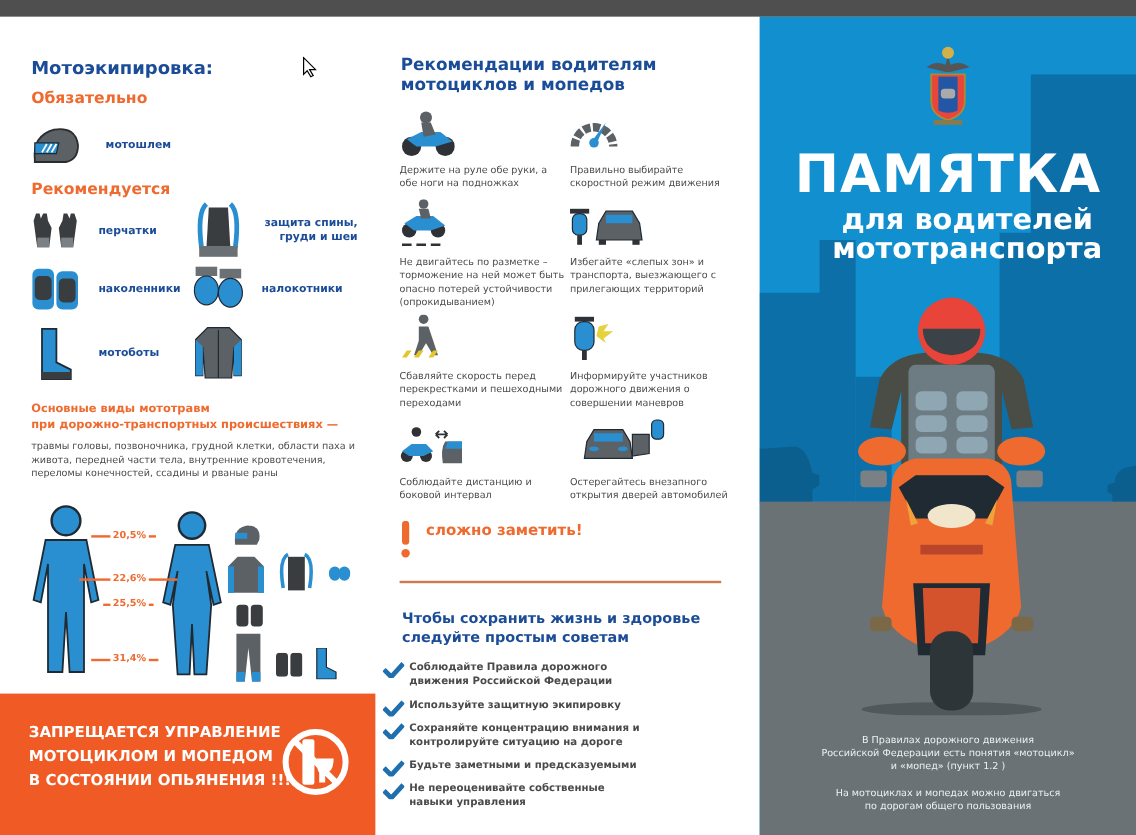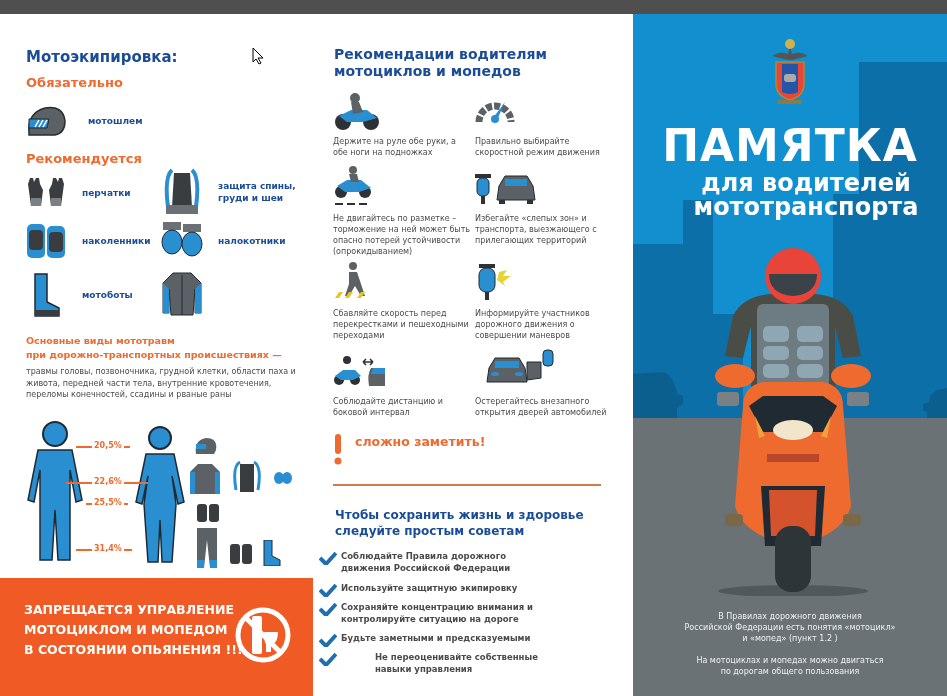--- a/index.html
+++ b/index.html
@@ -5,21 +5,21 @@
   * { box-sizing: border-box; margin: 0; padding: 0; }
   html, body { width: 947px; height: 696px; overflow: hidden; background: #ffffff; font-family: "DejaVu Sans", sans-serif; }
   .topbar { position: absolute; left: 0; top: 0; width: 947px; height: 14px; background: #4f4f4f; }
   .col { position: absolute; top: 14px; height: 682px; }
   .col-left { left: 0; width: 313px; background: #ffffff; }
   .col-mid { left: 313px; width: 320px; background: #ffffff; }
   .col-right { left: 633px; width: 314px; background: #118fce; overflow: hidden; }
 
   .h-blue { color: #1b4c97; font-weight: bold; }
   .h-orange { color: #ee6a2f; font-weight: bold; }
-  .t-blue { color: #1b4c97; font-weight: bold; font-size: 9px; line-height: 12px; }
+  .t-blue { color: #1b4c97; font-weight: bold; font-size: 9px; line-height: 12px; text-align: right; }
 
   .abs { position: absolute; }
 
   
   .eq-title { left: 26px; top: 34px; font-size: 15px; }
   .mand-title { left: 26px; top: 61px; font-size: 13px; }
   .rec-title { left: 26px; top: 137px; font-size: 13px; }
   .eq-item { position: absolute; display: flex; align-items: center; }
   .eq-icon { width: 44px; height: 42px; display: flex; align-items: center; justify-content: center; }
   .eq-label { margin-left: 14px; }
@@ -340,21 +340,21 @@
   <div class="tip" style="top:618px;">
     <div class="tip-check"><svg width="18" height="14">
           <path d="M1 7 L7 13 L17 2" stroke="#1f6fae" stroke-width="4" fill="none"></path>
         </svg></div>
     <div class="tip-text" style="width:230px;">Будьте заметными и предсказуемыми</div>
   </div>
   <div class="tip" style="top:637px;">
     <div class="tip-check"><svg width="18" height="14">
           <path d="M1 7 L7 13 L17 2" stroke="#1f6fae" stroke-width="4" fill="none"></path>
         </svg></div>
-    <div class="tip-text" style="width:200px;margin-left:34px;">Не переоценивайте собственные навыки управления</div>
+    <div class="tip-text" style="width:200px;">Не переоценивайте собственные навыки управления</div>
   </div>
 </div>
 
 <div class="col col-right">
   <div class="bld" style="left:0; top:0; width:0; height:0;"></div>
   <div class="bld" style="left:226px; top:48px; width:88px; height:356px;"></div>
   <div class="bld" style="left:50px; top:186px; width:30px; height:218px;"></div>
   <div class="bld" style="left:0; top:230px; width:52px; height:174px;"></div>
   <div class="bld" style="left:80px; top:300px; width:30px; height:104px;"></div>
   <div class="bld" style="left:200px; top:180px; width:30px; height:224px;"></div>

